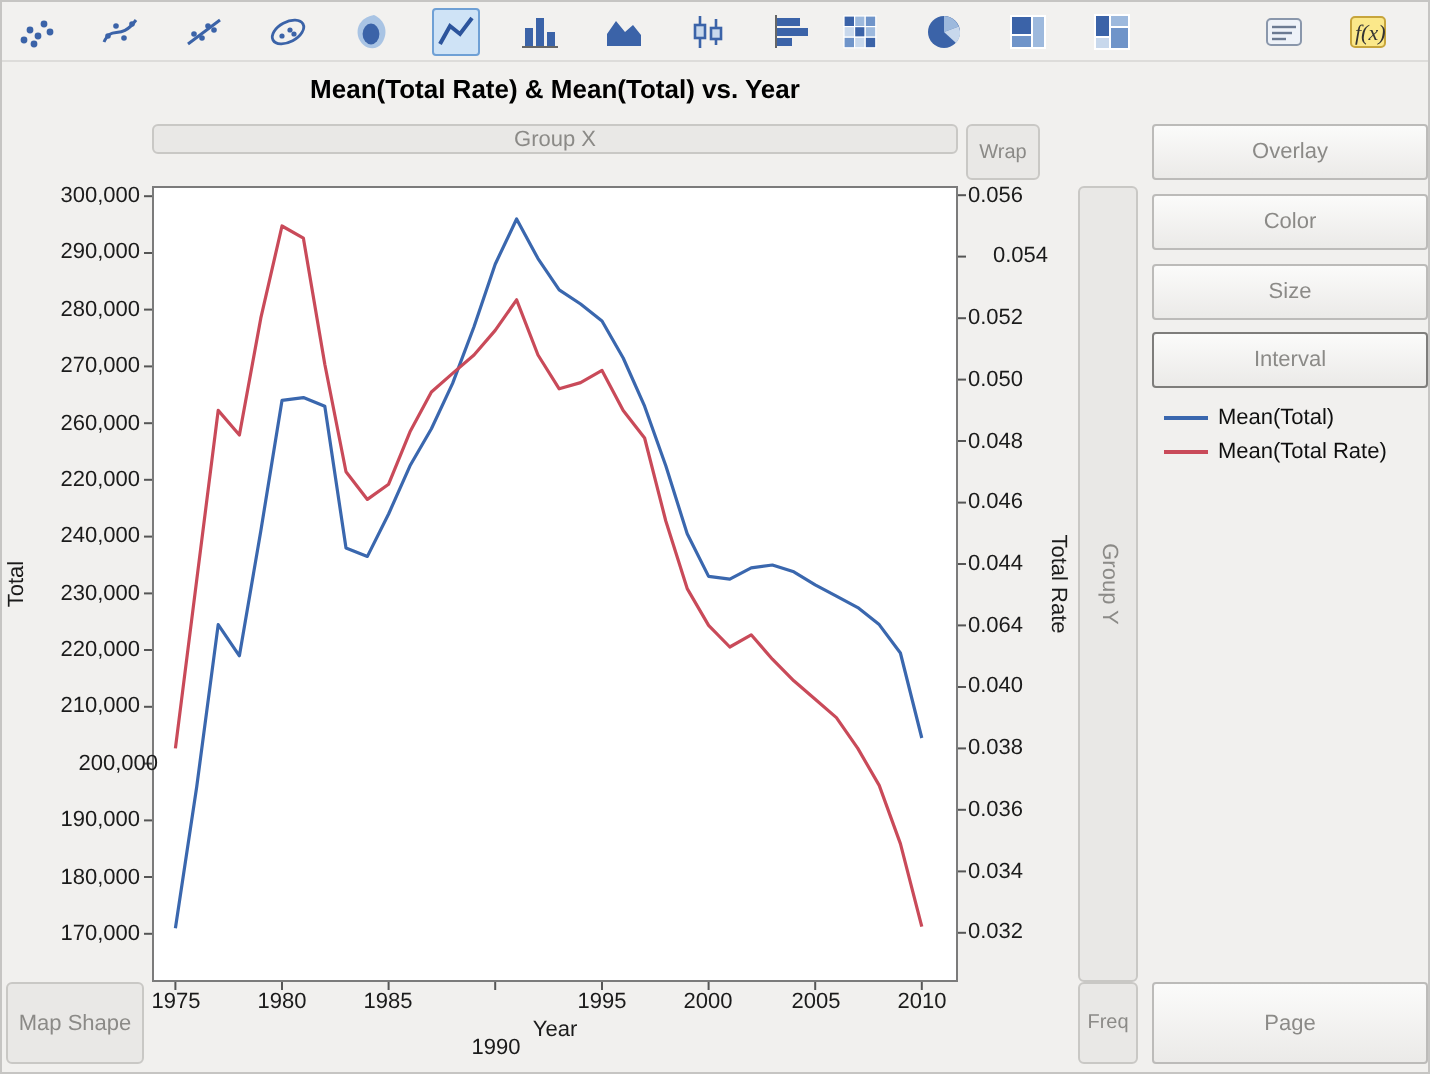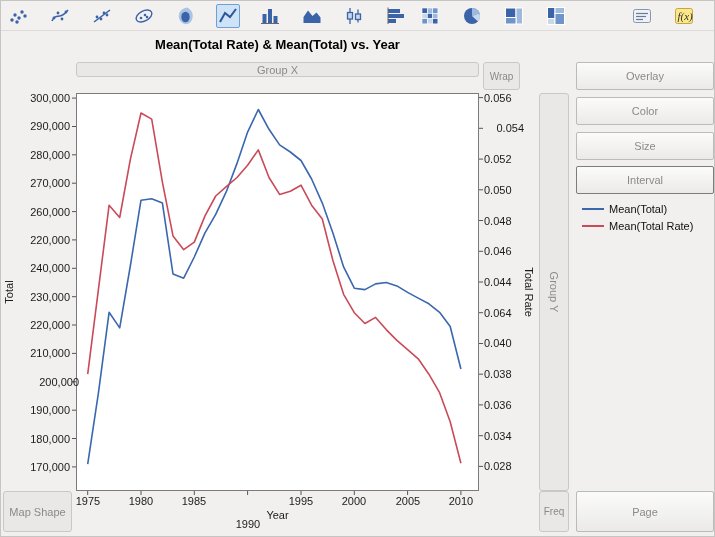--- a/index.html
+++ b/index.html
@@ -334,21 +334,21 @@
     <div class="ticklabel" style="left: 483px; width: 40px; top: 152px; text-align: left;">0.052</div>
     <div class="ticklabel" style="left: 483px; width: 40px; top: 183px; text-align: left;">0.050</div>
     <div class="ticklabel" style="left: 483px; width: 40px; top: 214px; text-align: left;">0.048</div>
     <div class="ticklabel" style="left: 483px; width: 40px; top: 244px; text-align: left;">0.046</div>
     <div class="ticklabel" style="left: 483px; width: 40px; top: 275px; text-align: left;">0.044</div>
     <div class="ticklabel" style="left: 483px; width: 40px; top: 306px; text-align: left;">0.064</div>
     <div class="ticklabel" style="left: 483px; width: 40px; top: 336px; text-align: left;">0.040</div>
     <div class="ticklabel" style="left: 483px; width: 40px; top: 367px; text-align: left;">0.038</div>
     <div class="ticklabel" style="left: 483px; width: 40px; top: 398px; text-align: left;">0.036</div>
     <div class="ticklabel" style="left: 483px; width: 40px; top: 429px; text-align: left;">0.034</div>
-    <div class="ticklabel" style="left: 483px; width: 40px; top: 459px; text-align: left;">0.028</div>
+    <div class="ticklabel" style="left: 483px; width: 40px; top: 459px; text-align: left;">0.032</div>
     <div class="ticklabel" style="left: 67px; width: 40px; top: 494px; text-align: center;">1975</div>
     <div class="ticklabel" style="left: 120px; width: 40px; top: 494px; text-align: center;">1980</div>
     <div class="ticklabel" style="left: 173px; width: 40px; top: 494px; text-align: center;">1985</div>
     <div class="ticklabel" style="left: 227px; width: 40px; top: 494px; text-align: center; margin-top: 23px;">1990</div>
     <div class="ticklabel" style="left: 280px; width: 40px; top: 494px; text-align: center;">1995</div>
     <div class="ticklabel" style="left: 333px; width: 40px; top: 494px; text-align: center;">2000</div>
     <div class="ticklabel" style="left: 387px; width: 40px; top: 494px; text-align: center;">2005</div>
     <div class="ticklabel" style="left: 440px; width: 40px; top: 494px; text-align: center;">2010</div>
   </div>
 

